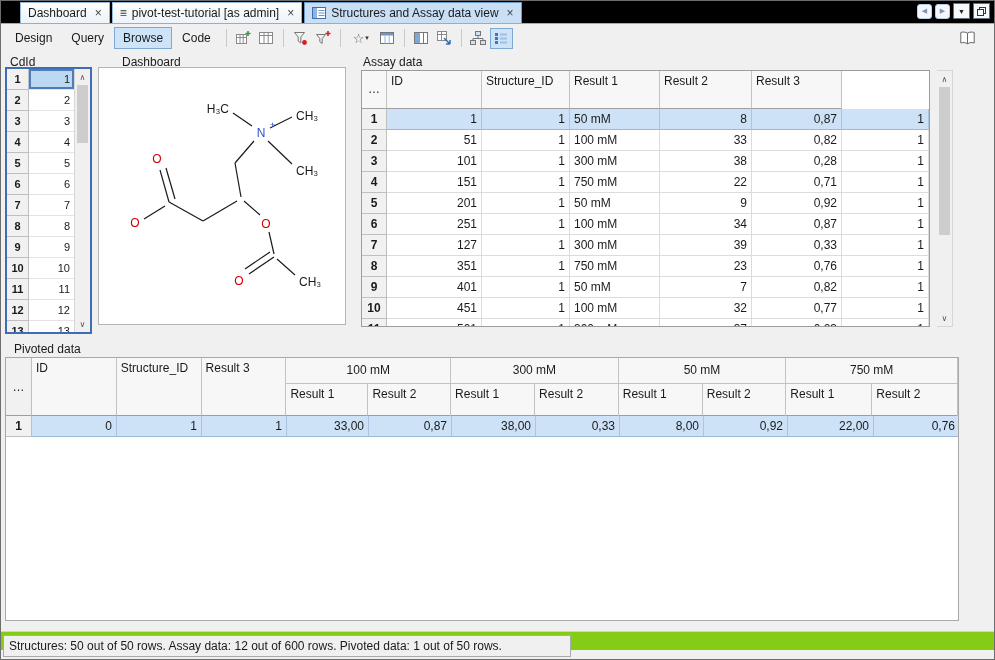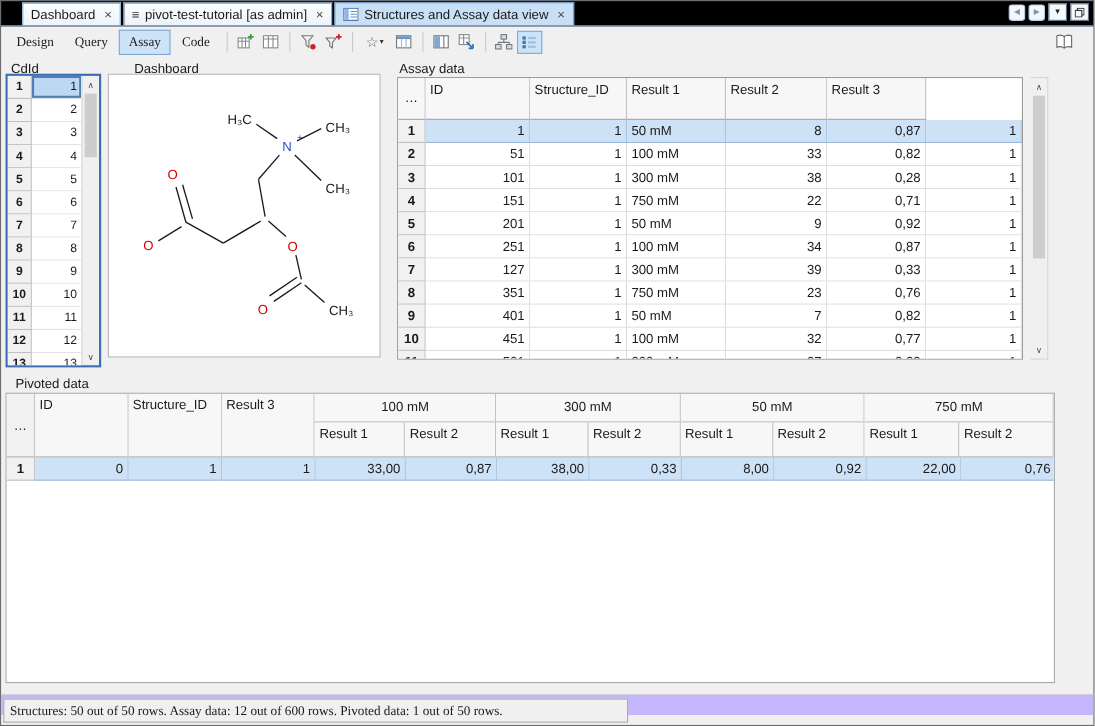--- a/index.html
+++ b/index.html
@@ -11,21 +11,21 @@
 .tab{display:flex;align-items:center;gap:5px;height:21px;padding:0 7px;background:linear-gradient(#fdfdfd,#edf3fa);border:1px solid #97b9dd;border-bottom:none;margin-right:2px;white-space:nowrap;}
 .tab.active{background:#c9dff6;border-color:#6d9bc9;align-items:center;}
 .tab-close{color:#444;font-size:12px;margin-left:3px;}
 .tab-menu-icon{font-weight:bold;color:#333;}
 .tabctrl{position:absolute;right:4px;top:2px;display:flex;gap:3px;align-items:center;}
 .navbtn{width:15px;height:15px;border:1px solid #b9cfe4;border-radius:3px;background:#f3f7fb;color:#8095aa;font-size:7px;display:flex;align-items:center;justify-content:center;}
 .sqbtn{width:17px;height:16px;border:1px solid #5f6f7f;background:#f6f9fc;display:flex;align-items:center;justify-content:center;font-size:7px;color:#222;}
 
 
 .toolbar{position:absolute;left:0;top:24px;width:100%;height:26px;display:flex;align-items:center;padding:0 5px;}
-.tbtn{padding:3px 8px;border:1px solid transparent;margin-right:1px;font-family:Liberation Serif, serif;}
+.tbtn{padding:3px 8px;border:1px solid transparent;margin-right:1px;}
 .tbtn.active{background:#cde3f8;border:1px solid #7fa8d2;}
 .sep{width:1px;height:18px;background:#c9c9c9;margin:0 5px;}
 .icon-btn{width:23px;height:21px;display:flex;align-items:center;justify-content:center;border:1px solid transparent;}
 .icon-btn.pressed{background:#cde3f8;border:1px solid #7fa8d2;}
 .caret{font-size:7px;color:#333;margin-left:1px;}
 .toolbar-right{margin-left:auto;margin-right:10px;}
 
 
 .plabel{position:absolute;font-size:12px;}
 
@@ -65,21 +65,21 @@
 .p-corner{width:26px;background:#f1f1f1;border-right:1px solid #bfbfbf;border-bottom:1px solid #9e9e9e;display:flex;align-items:center;justify-content:center;}
 .p-flat{width:85px;background:#f7f7f7;border-right:1px solid #c2c2c2;border-bottom:1px solid #9e9e9e;padding:3px 4px;}
 .p-group{display:flex;flex-direction:column;border-right:1px solid #c2c2c2;background:#f7f7f7;}
 .p-glabel{height:26px;text-align:center;line-height:25px;border-bottom:1px solid #c2c2c2;}
 .p-subs{display:flex;flex:1;}
 .p-sub{padding:3px 4px;border-right:1px solid #c2c2c2;border-bottom:1px solid #9e9e9e;}
 .p-subs>:last-child{flex:1;border-right:none;}
 .p-row{display:grid;grid-template-columns:26px 85px 85px 85px 82px 83px 84px 84px 84px 84px 86px 86px;height:21px;}
 
 
-.statusbar{position:absolute;left:0;top:630px;width:100%;height:19px;background:#c4b5fd;border-top:1px solid #d2d2d2;font-family:Liberation Serif, serif;}
+.statusbar{position:absolute;left:0;top:630px;width:100%;height:19px;background:#84cc16;border-top:1px solid #d2d2d2;}
 .status-box{position:absolute;left:2px;top:3px;width:568px;height:22px;border:1px solid #aaaaaa;background:#f0f0f0;line-height:20px;padding-left:5px;white-space:nowrap;}
 svg{display:block;}
 </style>
 </head>
 <body>
 
 <div class="tabbar">
   <div class="tab">
     <span>Dashboard</span>
     <span class="tab-close">×</span>
@@ -109,21 +109,21 @@
           <rect x="2.5" y="0.5" width="6" height="6" fill="none" stroke="#333"></rect>
           <rect x="0.5" y="2.5" width="6" height="6" fill="#f6f9fc" stroke="#333"></rect>
         </svg>
       </div>
   </div>
 </div>
 
 <div class="toolbar">
   <span class="tbtn">Design</span>
   <span class="tbtn">Query</span>
-  <span class="tbtn active">Assay</span>
+  <span class="tbtn active">Browse</span>
   <span class="tbtn">Code</span>
   <span class="sep"></span>
 
   <span class="icon-btn">
       <svg width="16" height="16">
         <rect x="1.5" y="4.5" width="10" height="9" fill="#fff" stroke="#8a8a8a"></rect>
         <path d="M1.5 7.5h10M5 4.5v9M8.2 4.5v9" stroke="#8a8a8a" fill="none"></path>
         <path d="M13 1v5M10.5 3.5h5" stroke="#3a9c3a" stroke-width="1.6" fill="none"></path>
       </svg>
     </span>

